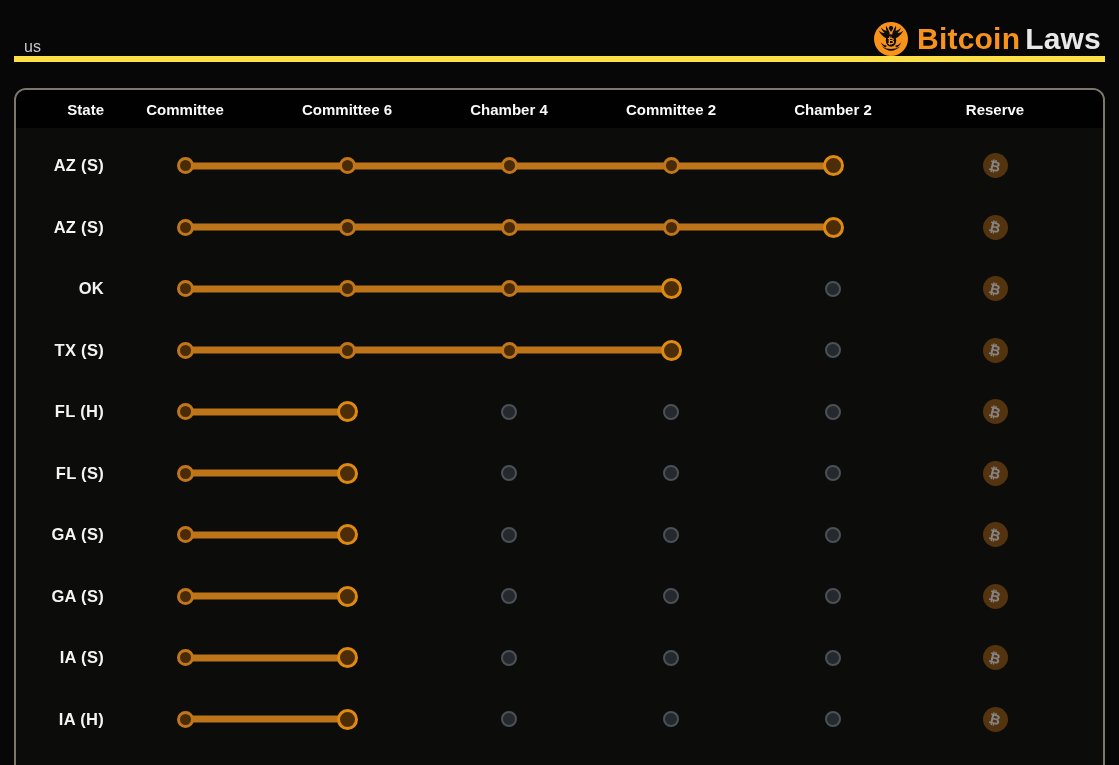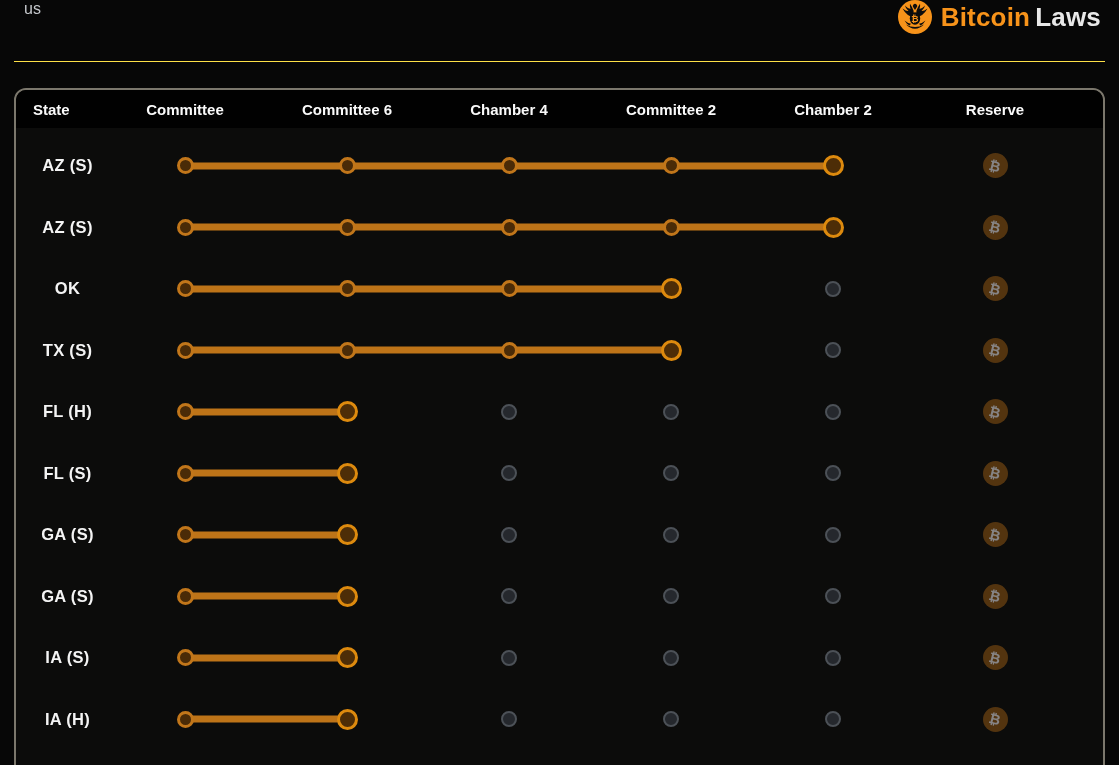--- a/index.html
+++ b/index.html
@@ -9,31 +9,31 @@
     font-family:"Liberation Sans", sans-serif;
     color:#f2f2f2;
     position:relative;
   }
 
   
   .topbar {
     height:62px;
     margin:0 14px;
     display:flex;
-    align-items:flex-start;
+    align-items:flex-end;
     justify-content:space-between;
-    border-bottom:1px solid #fde047;
+    border-bottom:6px solid #fde047;
     gap:44px;
   }
   .topbar-left { display:flex; align-items:baseline; gap:11px; padding-left:10px; }
   .country { font-size:16px; font-weight:400; color:#c4c7cb; }
   .page-title { font-size:20px; font-weight:700; color:#f5f5f5; letter-spacing:0.2px; }
   .brand { display:flex; align-items:center; gap:9px; padding-right:4px; cursor:pointer; }
   .brand-logo { width:34px; height:34px; display:block; }
-  .brand-text { font-size:26px; font-weight:700; letter-spacing:0.2px; }
+  .brand-text { font-size:30px; font-weight:700; letter-spacing:0.2px; }
   .brand-bitcoin { color:#f7931a; }
   .brand-laws { color:#e8e8e8; margin-left:5px; }
 
   
   .tracker {
     position:absolute;
     left:14px; top:88px;
     width:1091px; height:710px;
     border:2px solid #7b776c;
     border-radius:12px;
@@ -43,33 +43,33 @@
   .thead {
     height:38px;
     background:#010101;
     display:flex;
     align-items:center;
     font-size:15px;
     font-weight:700;
     color:#fafafa;
   }
   .hcell { width:162px; text-align:center; }
-  .hcell.state-h { width:88px; text-align:left; padding-left:17px; }
+  .hcell.state-h { width:88px; text-align:right; padding-left:17px; }
 
   .tbody { padding-top:7px; }
   .trow {
     height:61.5px;
     display:flex;
     align-items:center;
     cursor:pointer;
   }
   .state-cell {
     width:88px;
     padding-left:15px;
-    text-align:center;
+    text-align:right;
     font-size:16.5px;
     font-weight:700;
     color:#f4f4f4;
     letter-spacing:0.3px;
     white-space:nowrap;
   }
   .stages {
     position:relative;
     width:972px;
     height:100%;

